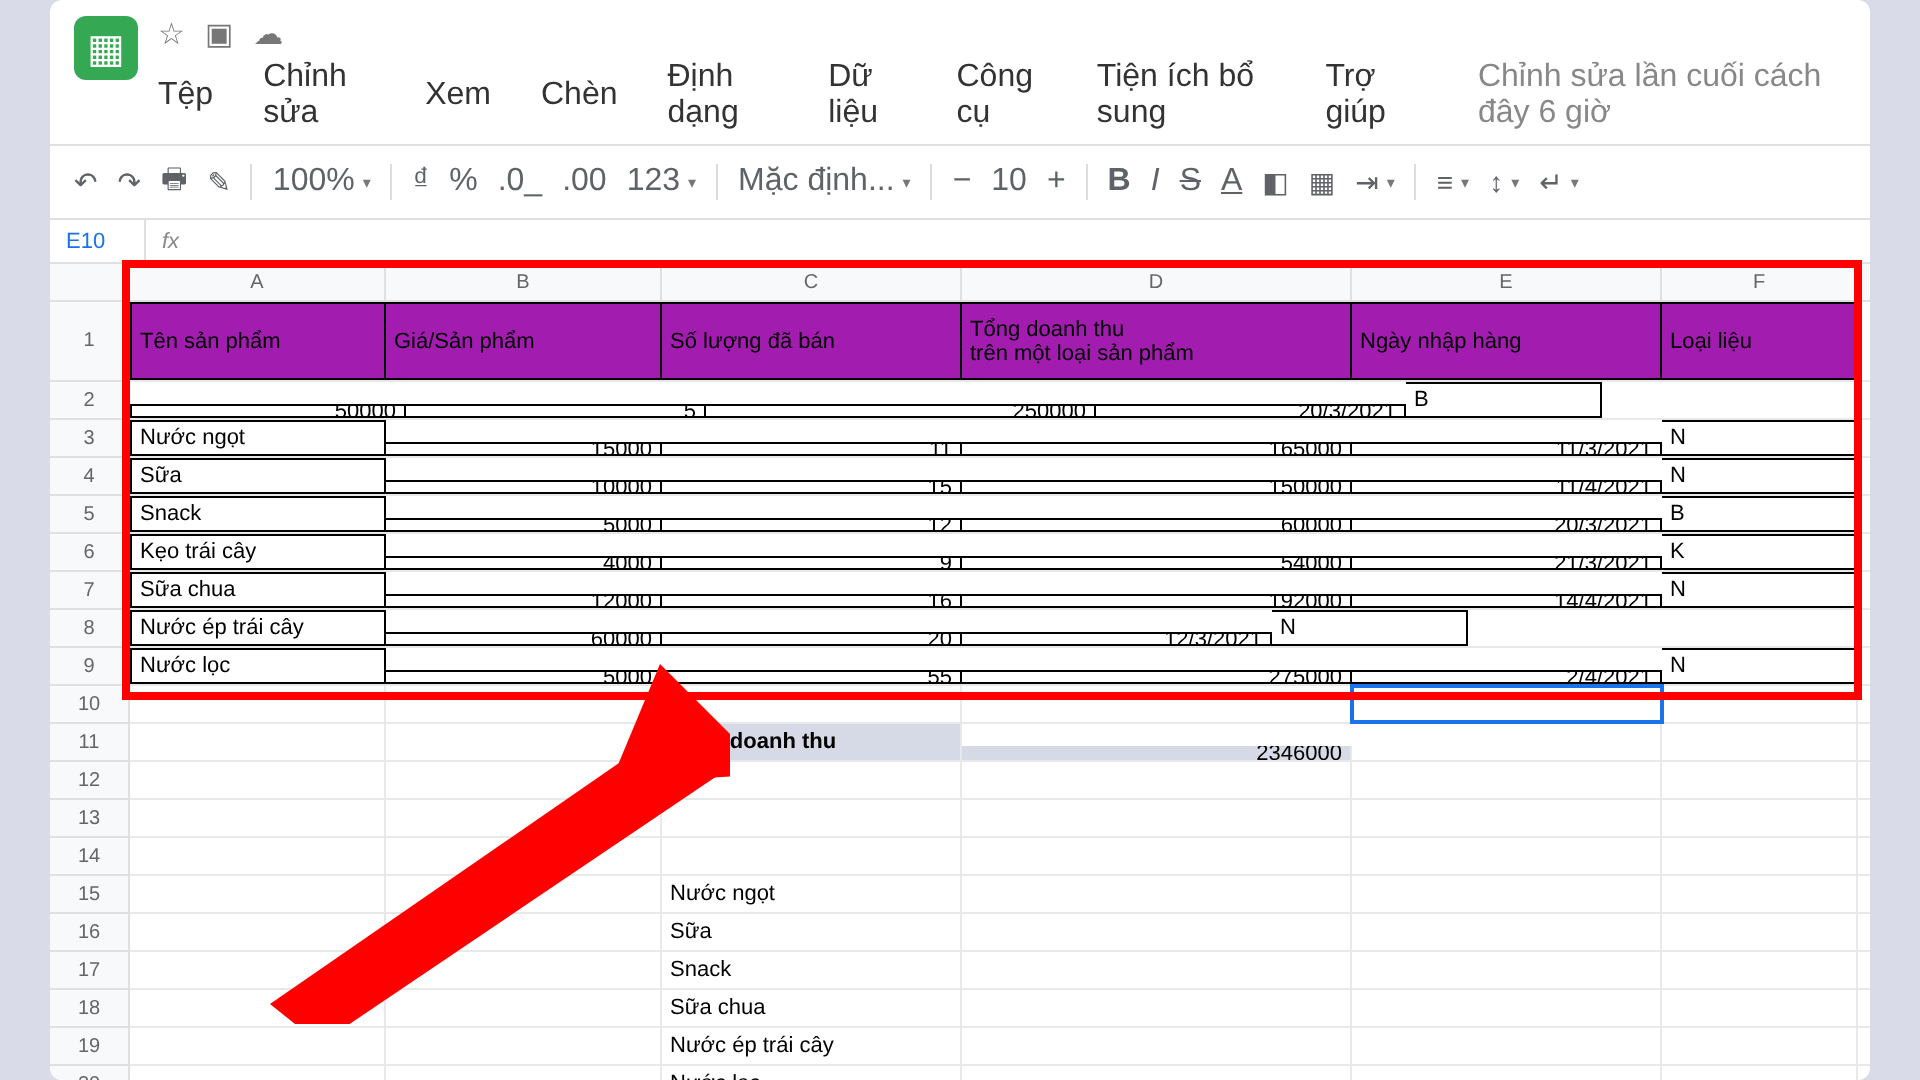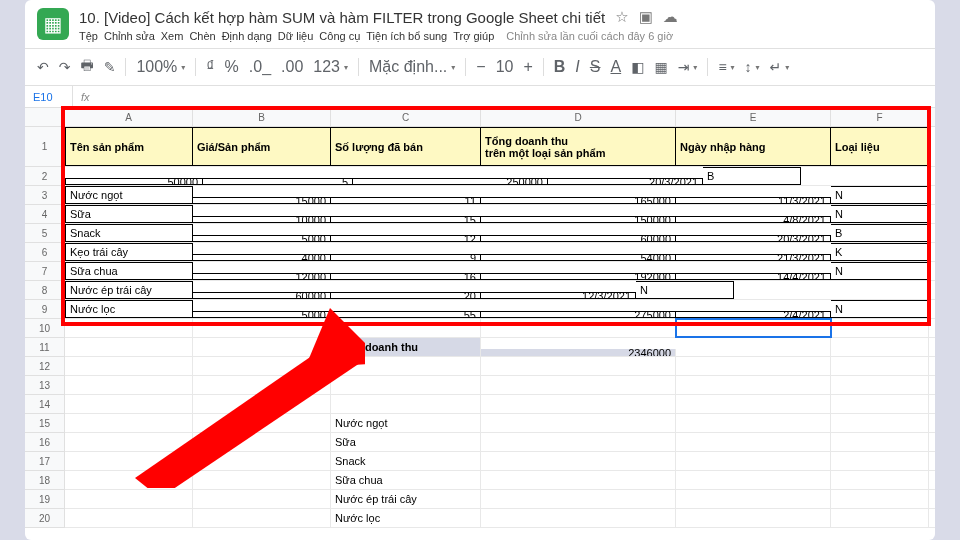--- a/index.html
+++ b/index.html
@@ -4,21 +4,21 @@
 <style>
   * { box-sizing: border-box; margin: 0; padding: 0; font-family: Arial, sans-serif; }
   body { background: #d9dbe8; width: 960px; height: 540px; overflow: hidden; position: relative; }
   .canvas { position: absolute; top: 0; left: 25px; width: 910px; height: 540px; background: #fff; border-radius: 6px; overflow: hidden; }
   .header { display: flex; align-items: flex-start; padding: 8px 12px 0 12px; }
   .logo { width: 32px; height: 32px; background: #34a853; border-radius: 6px; display: flex; align-items: center; justify-content: center; color: #fff; font-size: 20px; margin-right: 10px; }
   .title-wrap { flex: 1; }
   .doc-title { font-size: 15px; color: #333; display: flex; align-items: center; gap: 10px; }
   .title-icons { display: flex; gap: 10px; color: #777; }
   .title-icons span { cursor: pointer; }
-  .menubar { display: flex; gap: 6px; font-size: 11px; color: #333; margin-top: 4px; align-items: center; }
+  .menubar { display: flex; gap: 25px; font-size: 16px; color: #333; margin-top: 4px; align-items: center; }
   .menubar span { cursor: pointer; }
   .menu-help-right { color: #888; margin-left: 6px; }
   .toolbar { display: flex; align-items: center; gap: 10px; padding: 6px 12px; border-top: 1px solid #e0e0e0; border-bottom: 1px solid #e0e0e0; margin-top: 6px; color: #5f6368; }
   .tb-sep { width: 1px; height: 18px; background: #ddd; }
   .tb-btn { font-size: 16px; cursor: pointer; display: flex; align-items: center; gap: 2px; }
   .tb-dd::after { content: "▾"; font-size: 8px; margin-left: 2px; color: #777; }
   .tb-icon { font-size: 14px; }
   .fx-bar { display: flex; align-items: center; border-bottom: 1px solid #e0e0e0; height: 22px; }
   .cell-ref { width: 48px; font-size: 11px; color: #1a73e8; padding-left: 8px; border-right: 1px solid #e0e0e0; height: 100%; display: flex; align-items: center; }
   .fx-sym { padding: 0 8px; color: #888; font-style: italic; font-size: 11px; }
@@ -29,39 +29,38 @@
   .row-head.tall { height: 40px; line-height: 40px; }
   .grid-body { flex: 1; position: relative; }
   .col-headers { display: flex; background: #f8f9fa; border-bottom: 1px solid #e0e0e0; height: 19px; }
   .col-head { border-right: 1px solid #e0e0e0; font-size: 10px; color: #666; text-align: center; line-height: 19px; }
   .cells { position: relative; }
   .row { display: flex; height: 19px; border-bottom: 1px solid #e8e8e8; }
   .row.tall { height: 40px; }
   .cell { border-right: 1px solid #e8e8e8; font-size: 11px; padding: 2px 4px; display: flex; align-items: center; overflow: hidden; white-space: pre-line; }
   .cell.right { justify-content: flex-end; margin-top: 11px; }
   .cell.bold { font-weight: bold; }
-  .cell.header-cell { background: #fef9c3; font-weight: bold; border-bottom: 1px solid #000; }
+  .cell.header-cell { background: #a21caf; font-weight: normal; border-bottom: 1px solid #000; }
   .data-border .cell { border-top: 1px solid #000; border-bottom: 1px solid #000; border-right: 1px solid #000; }
   .data-border .cell:first-child { border-left: 1px solid #000; }
   .cell.shaded { background: #d6d9e6; }
   .cell.sel { outline: 2px solid #1a73e8; outline-offset: -1px; }
   .corner { width: 40px; height: 19px; background: #f8f9fa; border-right: 1px solid #e0e0e0; border-bottom: 1px solid #e0e0e0; }
   .red-box { position: absolute; border: 4px solid #ff0000; pointer-events: none; }
   .arrow { position: absolute; pointer-events: none; }
   .cA{width:128px}.cB{width:138px}.cC{width:150px}.cD{width:195px}.cE{width:155px}.cF{width:98px}
 </style>
 </head>
 <body>
 
 <div class="canvas">
   <div class="header">
     <div class="logo">▦</div>
     <div class="title-wrap">
       <div class="doc-title">
-        <span>10. [Video] Cách kết hợp hàm SUM và hàm FILTER trong Google Sheet chi tiết</span>
         <span class="title-icons">
           <span>☆</span>
           <span>▣</span>
           <span>☁</span>
         </span>
       </div>
       <div class="menubar">
         <span>Tệp</span>
         <span>Chỉnh sửa</span>
         <span>Xem</span>
@@ -173,21 +172,21 @@
             <div class="cell cC right">11</div>
             <div class="cell cD right">165000</div>
             <div class="cell cE right">11/3/2021</div>
             <div class="cell cF ">N</div>
           </div>
           <div class="row data-border">
             <div class="cell cA ">Sữa</div>
             <div class="cell cB right">10000</div>
             <div class="cell cC right">15</div>
             <div class="cell cD right">150000</div>
-            <div class="cell cE right">4/8/2021</div>
+            <div class="cell cE right">11/4/2021</div>
             <div class="cell cF ">N</div>
           </div>
           <div class="row data-border">
             <div class="cell cA ">Snack</div>
             <div class="cell cB right">5000</div>
             <div class="cell cC right">12</div>
             <div class="cell cD right">60000</div>
             <div class="cell cE right">20/3/2021</div>
             <div class="cell cF ">B</div>
           </div>

